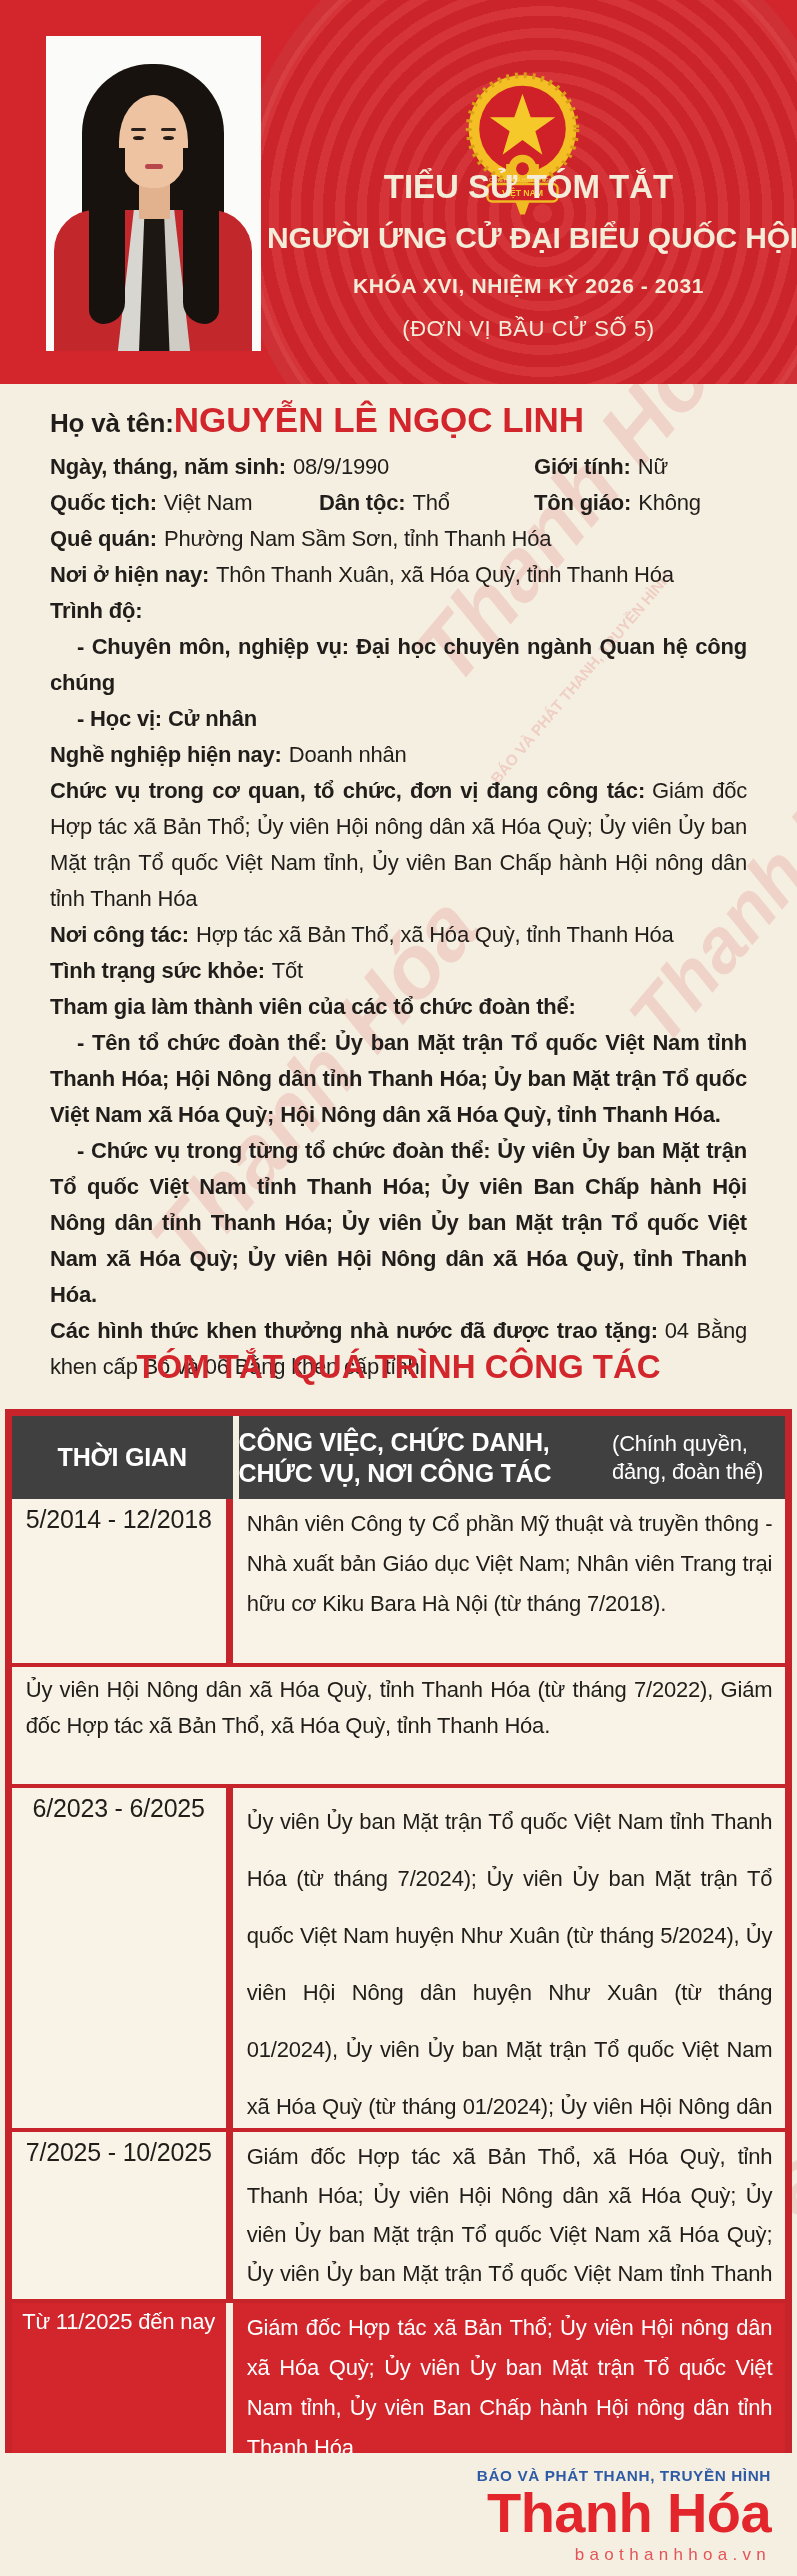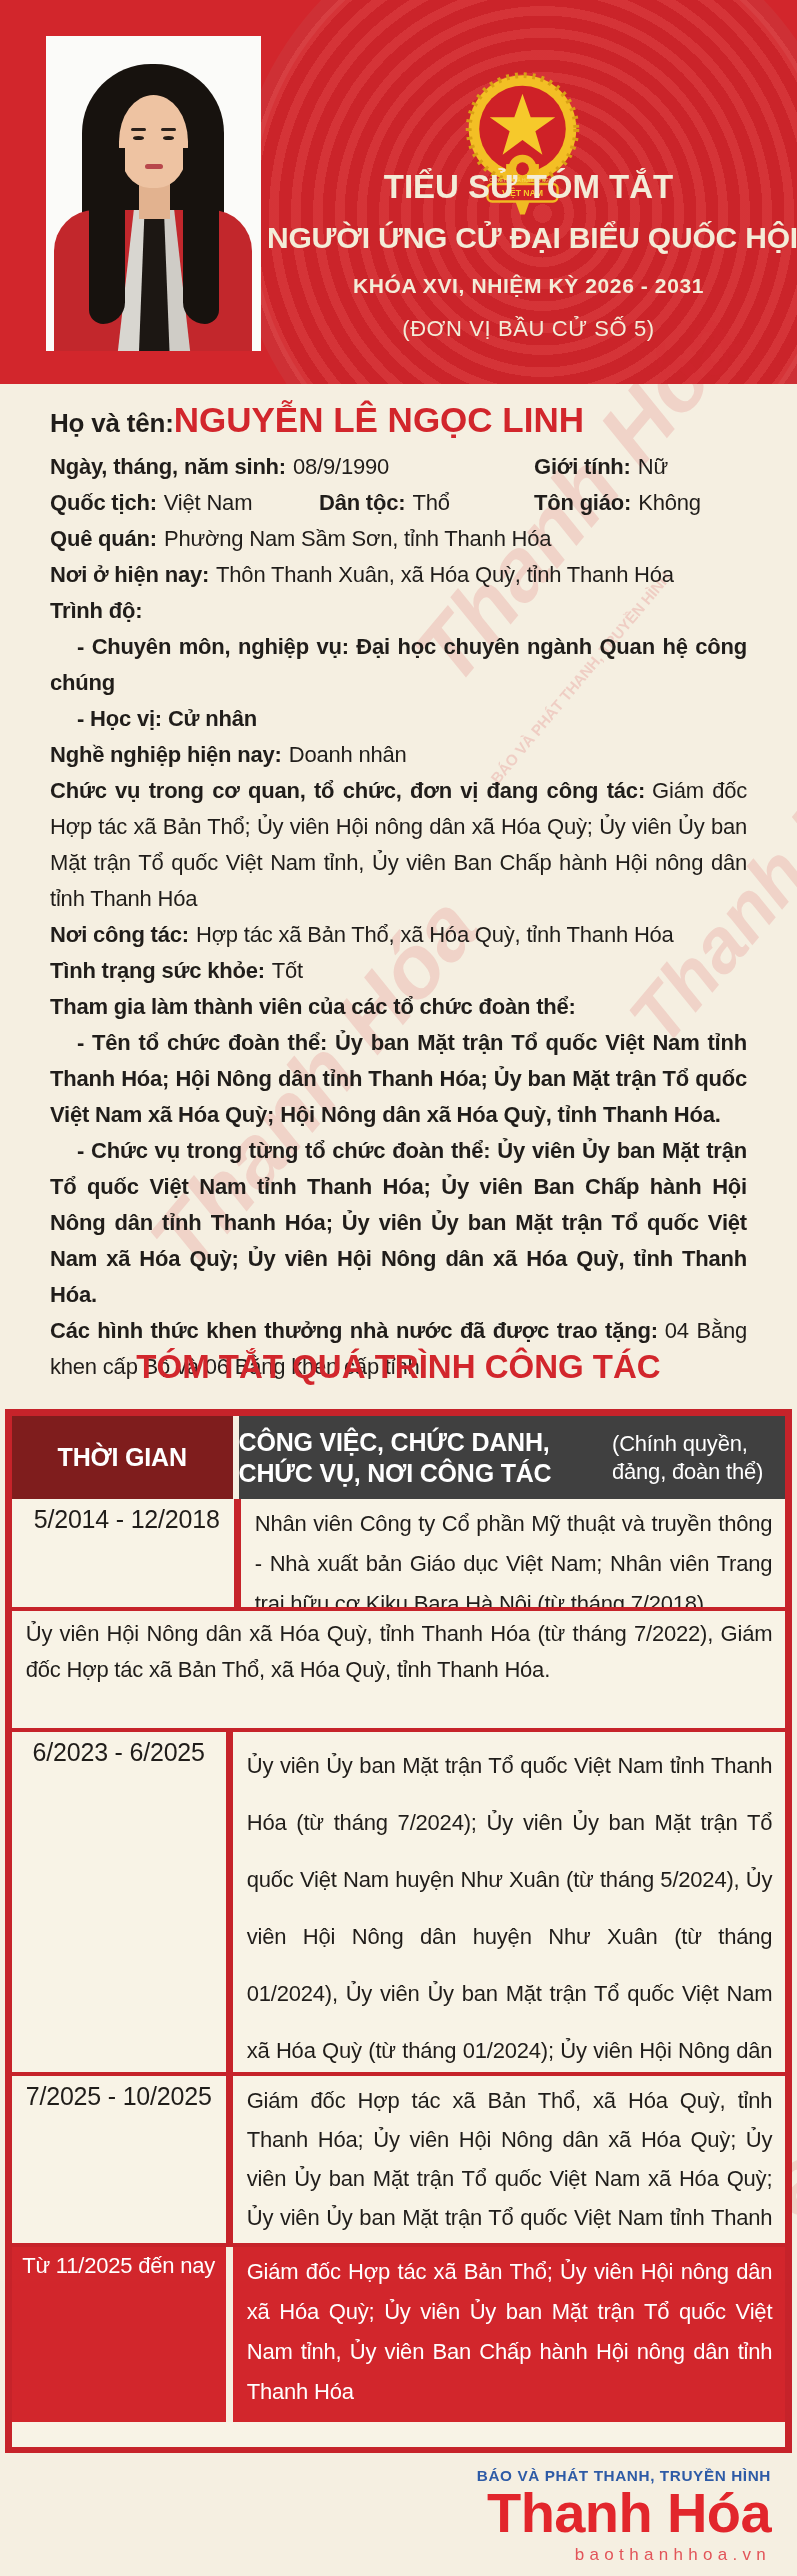--- a/index.html
+++ b/index.html
@@ -59,31 +59,31 @@
   .at825{position:absolute;left:484px;top:0;}
   .at458{position:absolute;left:269px;top:0;}
   .indent{text-indent:27px;font-weight:bold;}
 
   
   .section-title{position:absolute;left:0;top:1348px;width:797px;text-align:center;z-index:2;
                  font-size:33px;font-weight:700;color:#d2262c;letter-spacing:0;}
   .tbl{position:absolute;left:4.7px;right:4.7px;top:1409px;height:1045px;border:7px solid #c6232a;
        box-sizing:border-box;background:#f8f3e6;z-index:2;font-size:22px;}
   .thead{display:flex;gap:5.9px;height:83px;background:#f5efe1;color:#fff;}
-  .hc1{flex:0 0 221px;background:#7f1d1d;display:flex;align-items:center;justify-content:center;
+  .hc1{flex:0 0 221px;background:#404040;display:flex;align-items:center;justify-content:center;
        font-size:25px;font-weight:700;}
   .hc2{flex:1;background:#404040;display:flex;flex-direction:row;align-items:center;justify-content:center;}
   .hc2 .l1{font-size:25px;font-weight:700;line-height:30.5px;}
   .hc2 .l2{font-size:22px;font-weight:400;line-height:28px;}
   .trow{display:flex;}
   .trow + .trow{border-top:4.7px solid #c6232a;}
   .tcol1{flex:0 0 221px;border-right:7px solid #c6232a;text-align:center;padding-top:5.9px;
          font-size:25px;box-sizing:border-box;}
   .tcol2{flex:1;padding:4.7px 13px 0 14px;text-align:justify;}
-  .r1{height:108px;margin-left:8px;} .r1 .tcol2{line-height:40px;}
+  .r1{height:164px;} .r1 .tcol2{line-height:40px;}
   .r2{height:117px;} .r2 .tcol2{line-height:36px;}
   .r3{height:340px;} .r3 .tcol2{line-height:57px;}
   .r4{height:167px;} .r4 .tcol2{line-height:39px;}
   .r5{height:175px;background:#d2262c;color:#fff;} .r5 .tcol2{line-height:40px;}
   .r5 .tcol1{border-right-color:#f5efe1;font-size:22px;}
   .trow{overflow:hidden;}
 
   
   .footer{position:absolute;left:0;top:2453px;width:797px;height:123px;background:#f5efe1;
           box-sizing:border-box;padding:14px 26px 0 0;text-align:right;z-index:2;}

